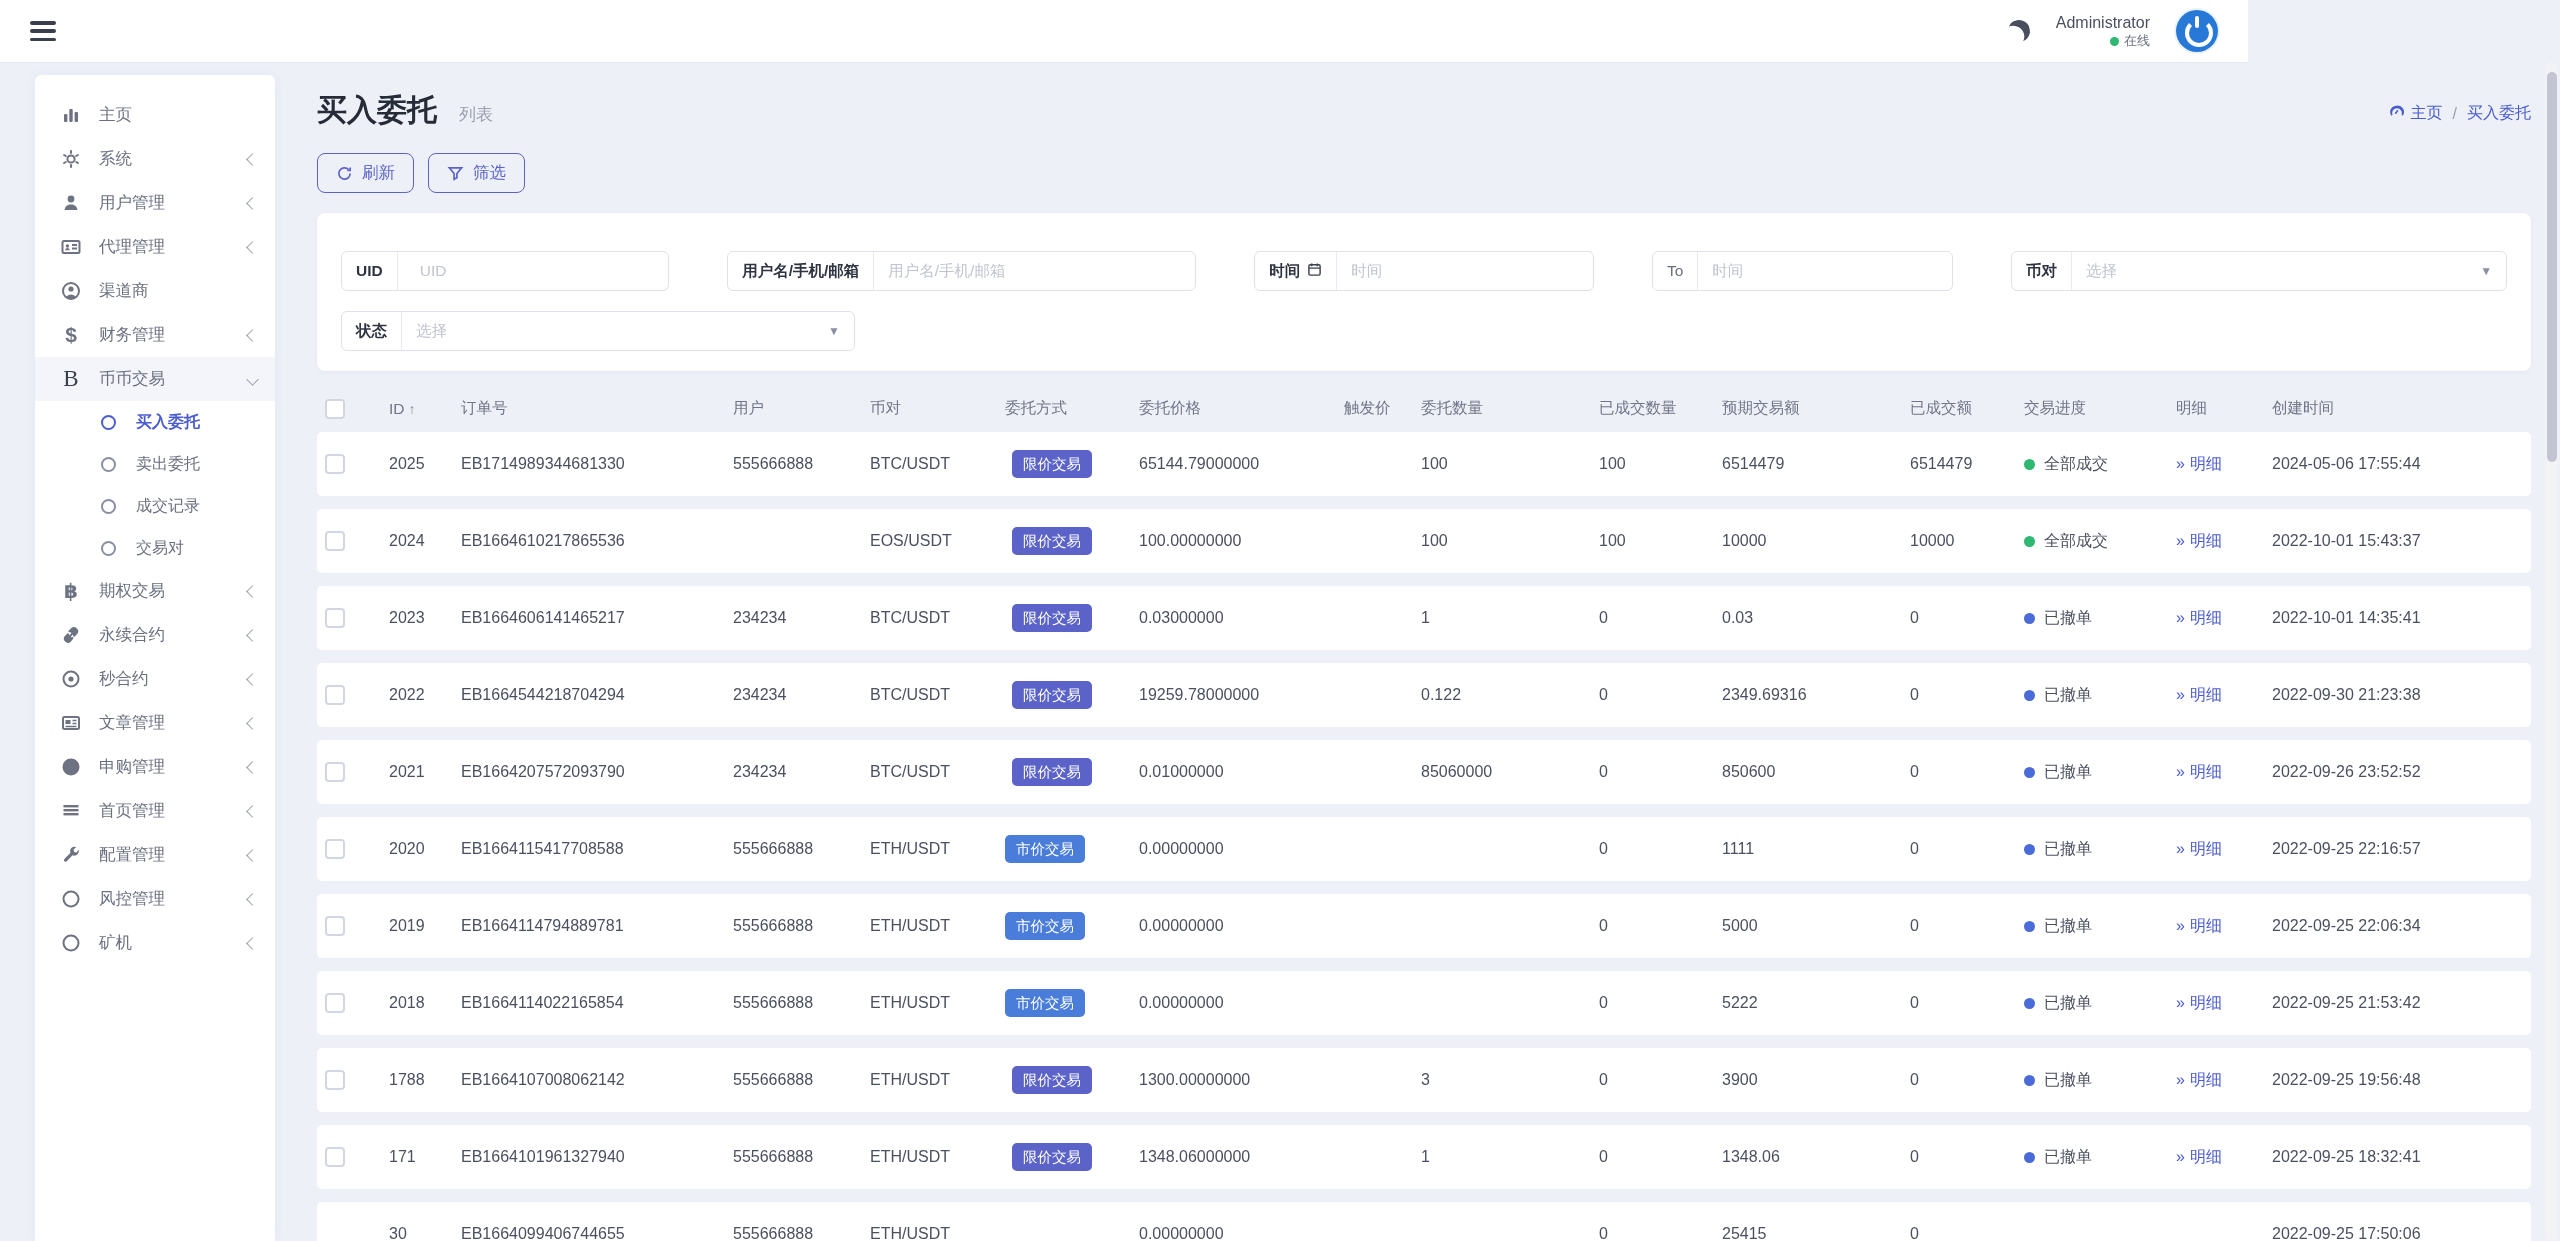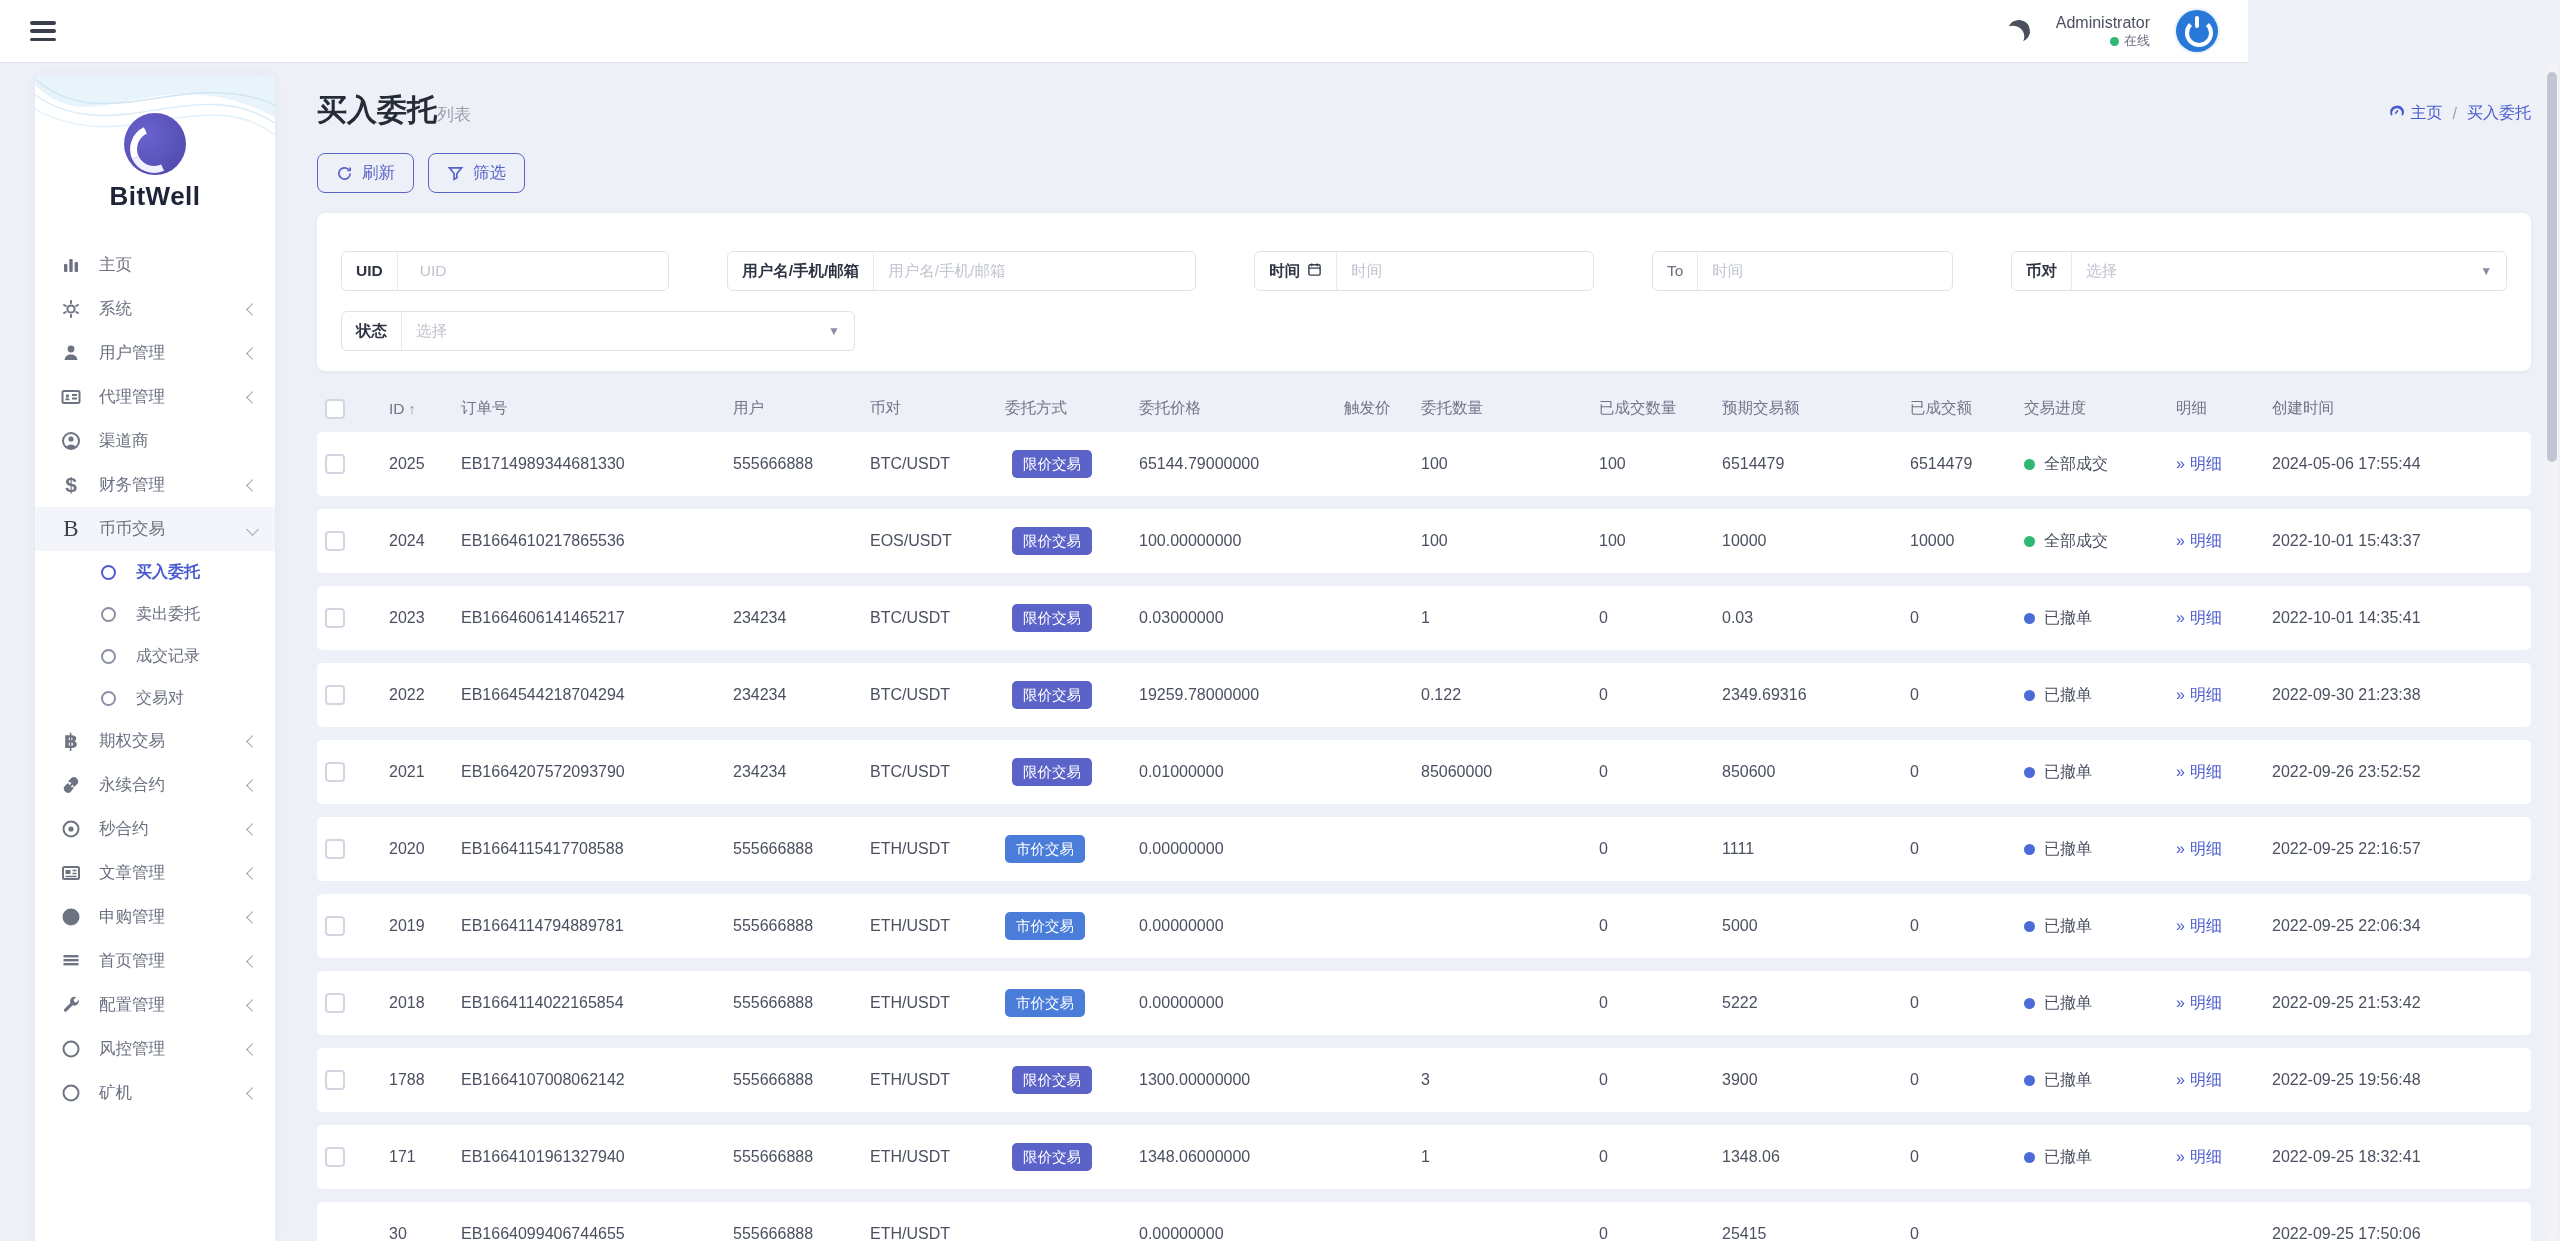--- a/index.html
+++ b/index.html
@@ -50,21 +50,21 @@
   .chev.left { transform:rotate(135deg); }
   .chev.down { transform:rotate(45deg); }
   .submenu-item { display:flex; align-items:center; height:42px; padding-left:66px; cursor:pointer; color:#6b7080; font-size:16px; }
   .submenu-item .bullet { width:15px; height:15px; border:2px solid #8a90a3; border-radius:50%; margin-right:20px; flex:0 0 auto; }
   .submenu-item.active { color:var(--link,#4a5ccf); font-weight:bold; }
   .submenu-item.active .bullet { border-color:var(--link,#4a5ccf); }
   
   .main { position:absolute; top:62px; left:317px; width:2214px; }
   .page-head { display:flex; align-items:baseline; margin-top:28px; }
   .page-title { font-size:30px; color:#262b38; font-weight:600; }
-  .page-subtitle { font-size:17px; color:#9aa0ae; margin-left:0; }
+  .page-subtitle { font-size:17px; color:#9aa0ae; margin-left:22px; }
   .breadcrumb { margin-left:auto; display:flex; align-items:center; gap:10px; font-size:16px; }
   .breadcrumb a { color:var(--link,#4a5ccf); text-decoration:none; display:flex; align-items:center; gap:6px; }
   .crumb-sep { color:#9aa0ae; }
   .gauge-icon svg { width:17px; height:17px; fill:var(--link,#4a5ccf); }
   .toolbar { margin-top:22px; display:flex; gap:14px; }
   .btn-outline {
     display:flex; align-items:center; gap:9px; height:40px; padding:0 18px;
     border:1.6px solid var(--primary,#5b63c8); color:var(--primary,#5b63c8);
     border-radius:8px; background:transparent; font-size:16.5px; cursor:pointer;
     font-family:inherit;
@@ -138,30 +138,20 @@
       <div class="user-status">
         <span class="dot-sm"></span>
         <span>在线</span>
       </div>
     </div>
     <div class="avatar"></div>
   </div>
 </header>
 
 <aside class="sidebar">
-  <div class="logo-zone">
-    <svg class="waves" width="240" height="90" viewBox="0 0 240 90">
-      <path d="M0 10 C60 70, 120 -20, 240 42 L240 0 L0 0 Z" fill="#e8f3fb"></path>
-      <path d="M0 4 C70 64, 150 -10, 240 30" fill="none" stroke="#cfe5f4" stroke-width="1.4"></path>
-      <path d="M0 20 C80 75, 160 -4, 240 48" fill="none" stroke="#d8ebf7" stroke-width="1.4"></path>
-      <path d="M0 34 C90 84, 170 6, 240 60" fill="none" stroke="#e2f0fa" stroke-width="1.4"></path>
-    </svg>
-    <div class="logo-circle"></div>
-    <div class="brand">BitWell</div>
-  </div>
   <nav class="menu" id="sidebar-menu">
       <div class="menu-item">
         <span class="mi-icon">
           <svg viewBox="0 0 20 20">
             <rect x="3" y="9" width="3.4" height="8" rx="1"></rect>
             <rect x="8.3" y="4" width="3.4" height="13" rx="1"></rect>
             <rect x="13.6" y="7" width="3.4" height="10" rx="1"></rect>
           </svg>
         </span>
         <span class="mi-label">主页</span>

